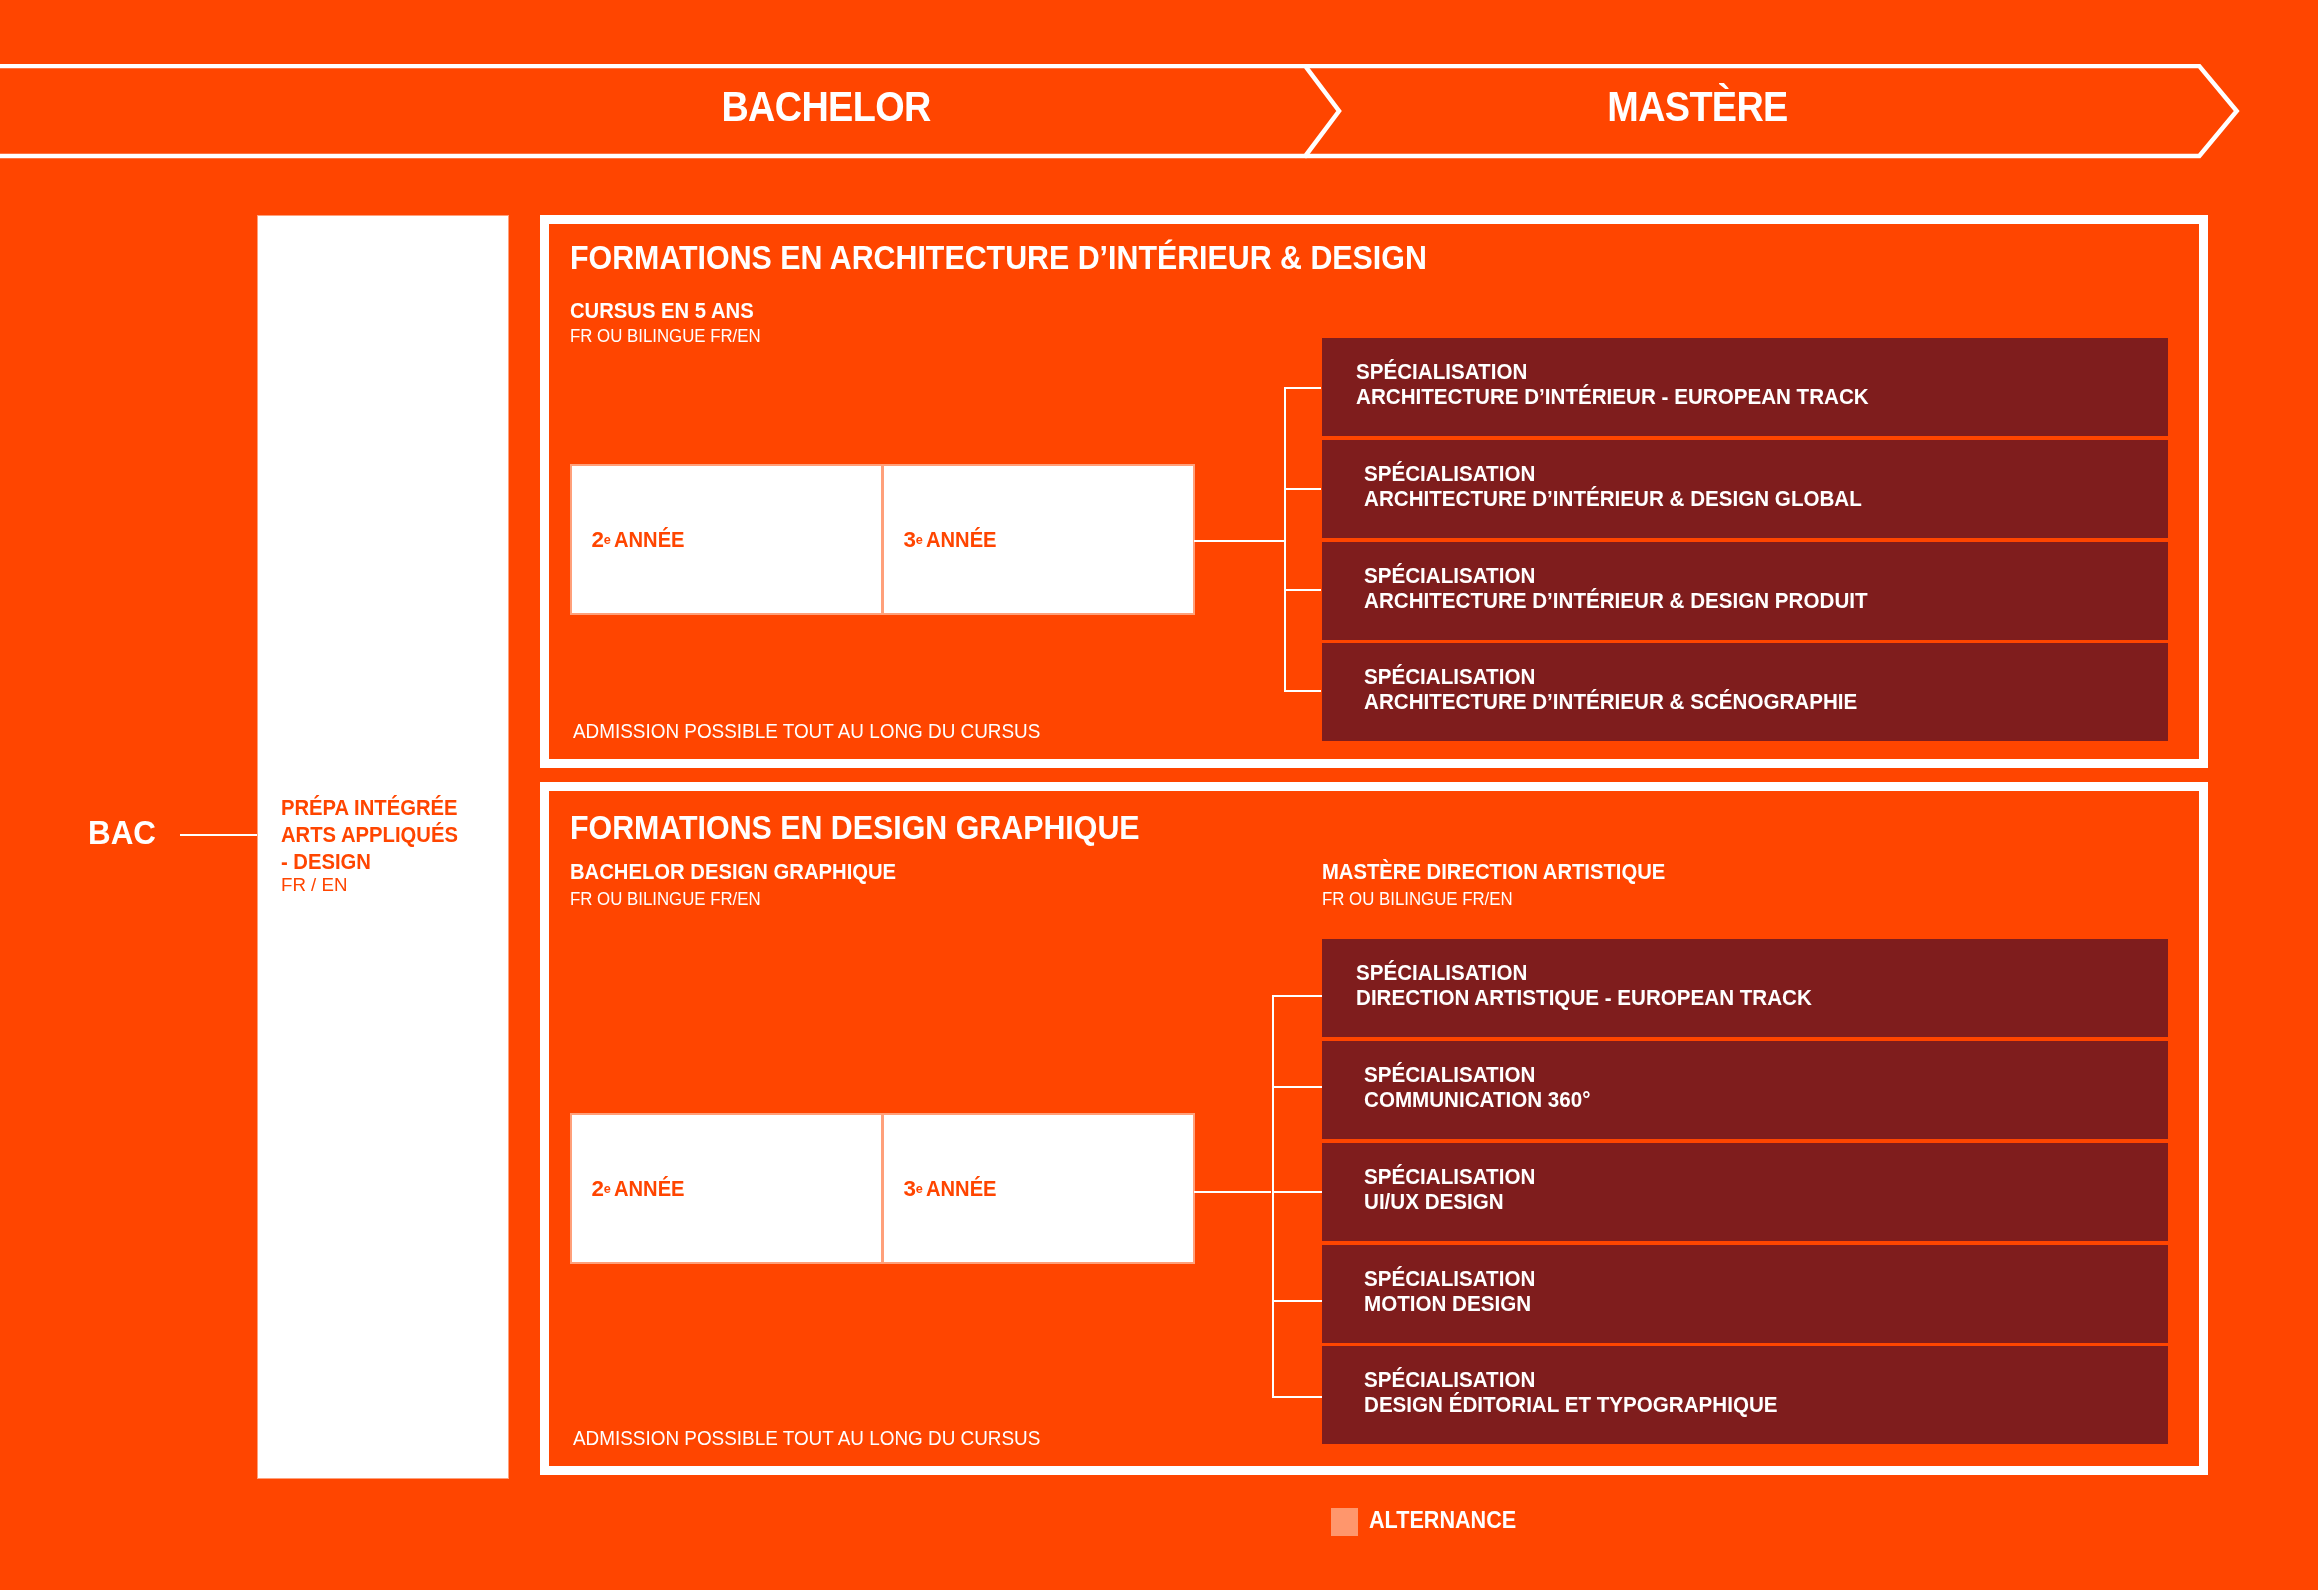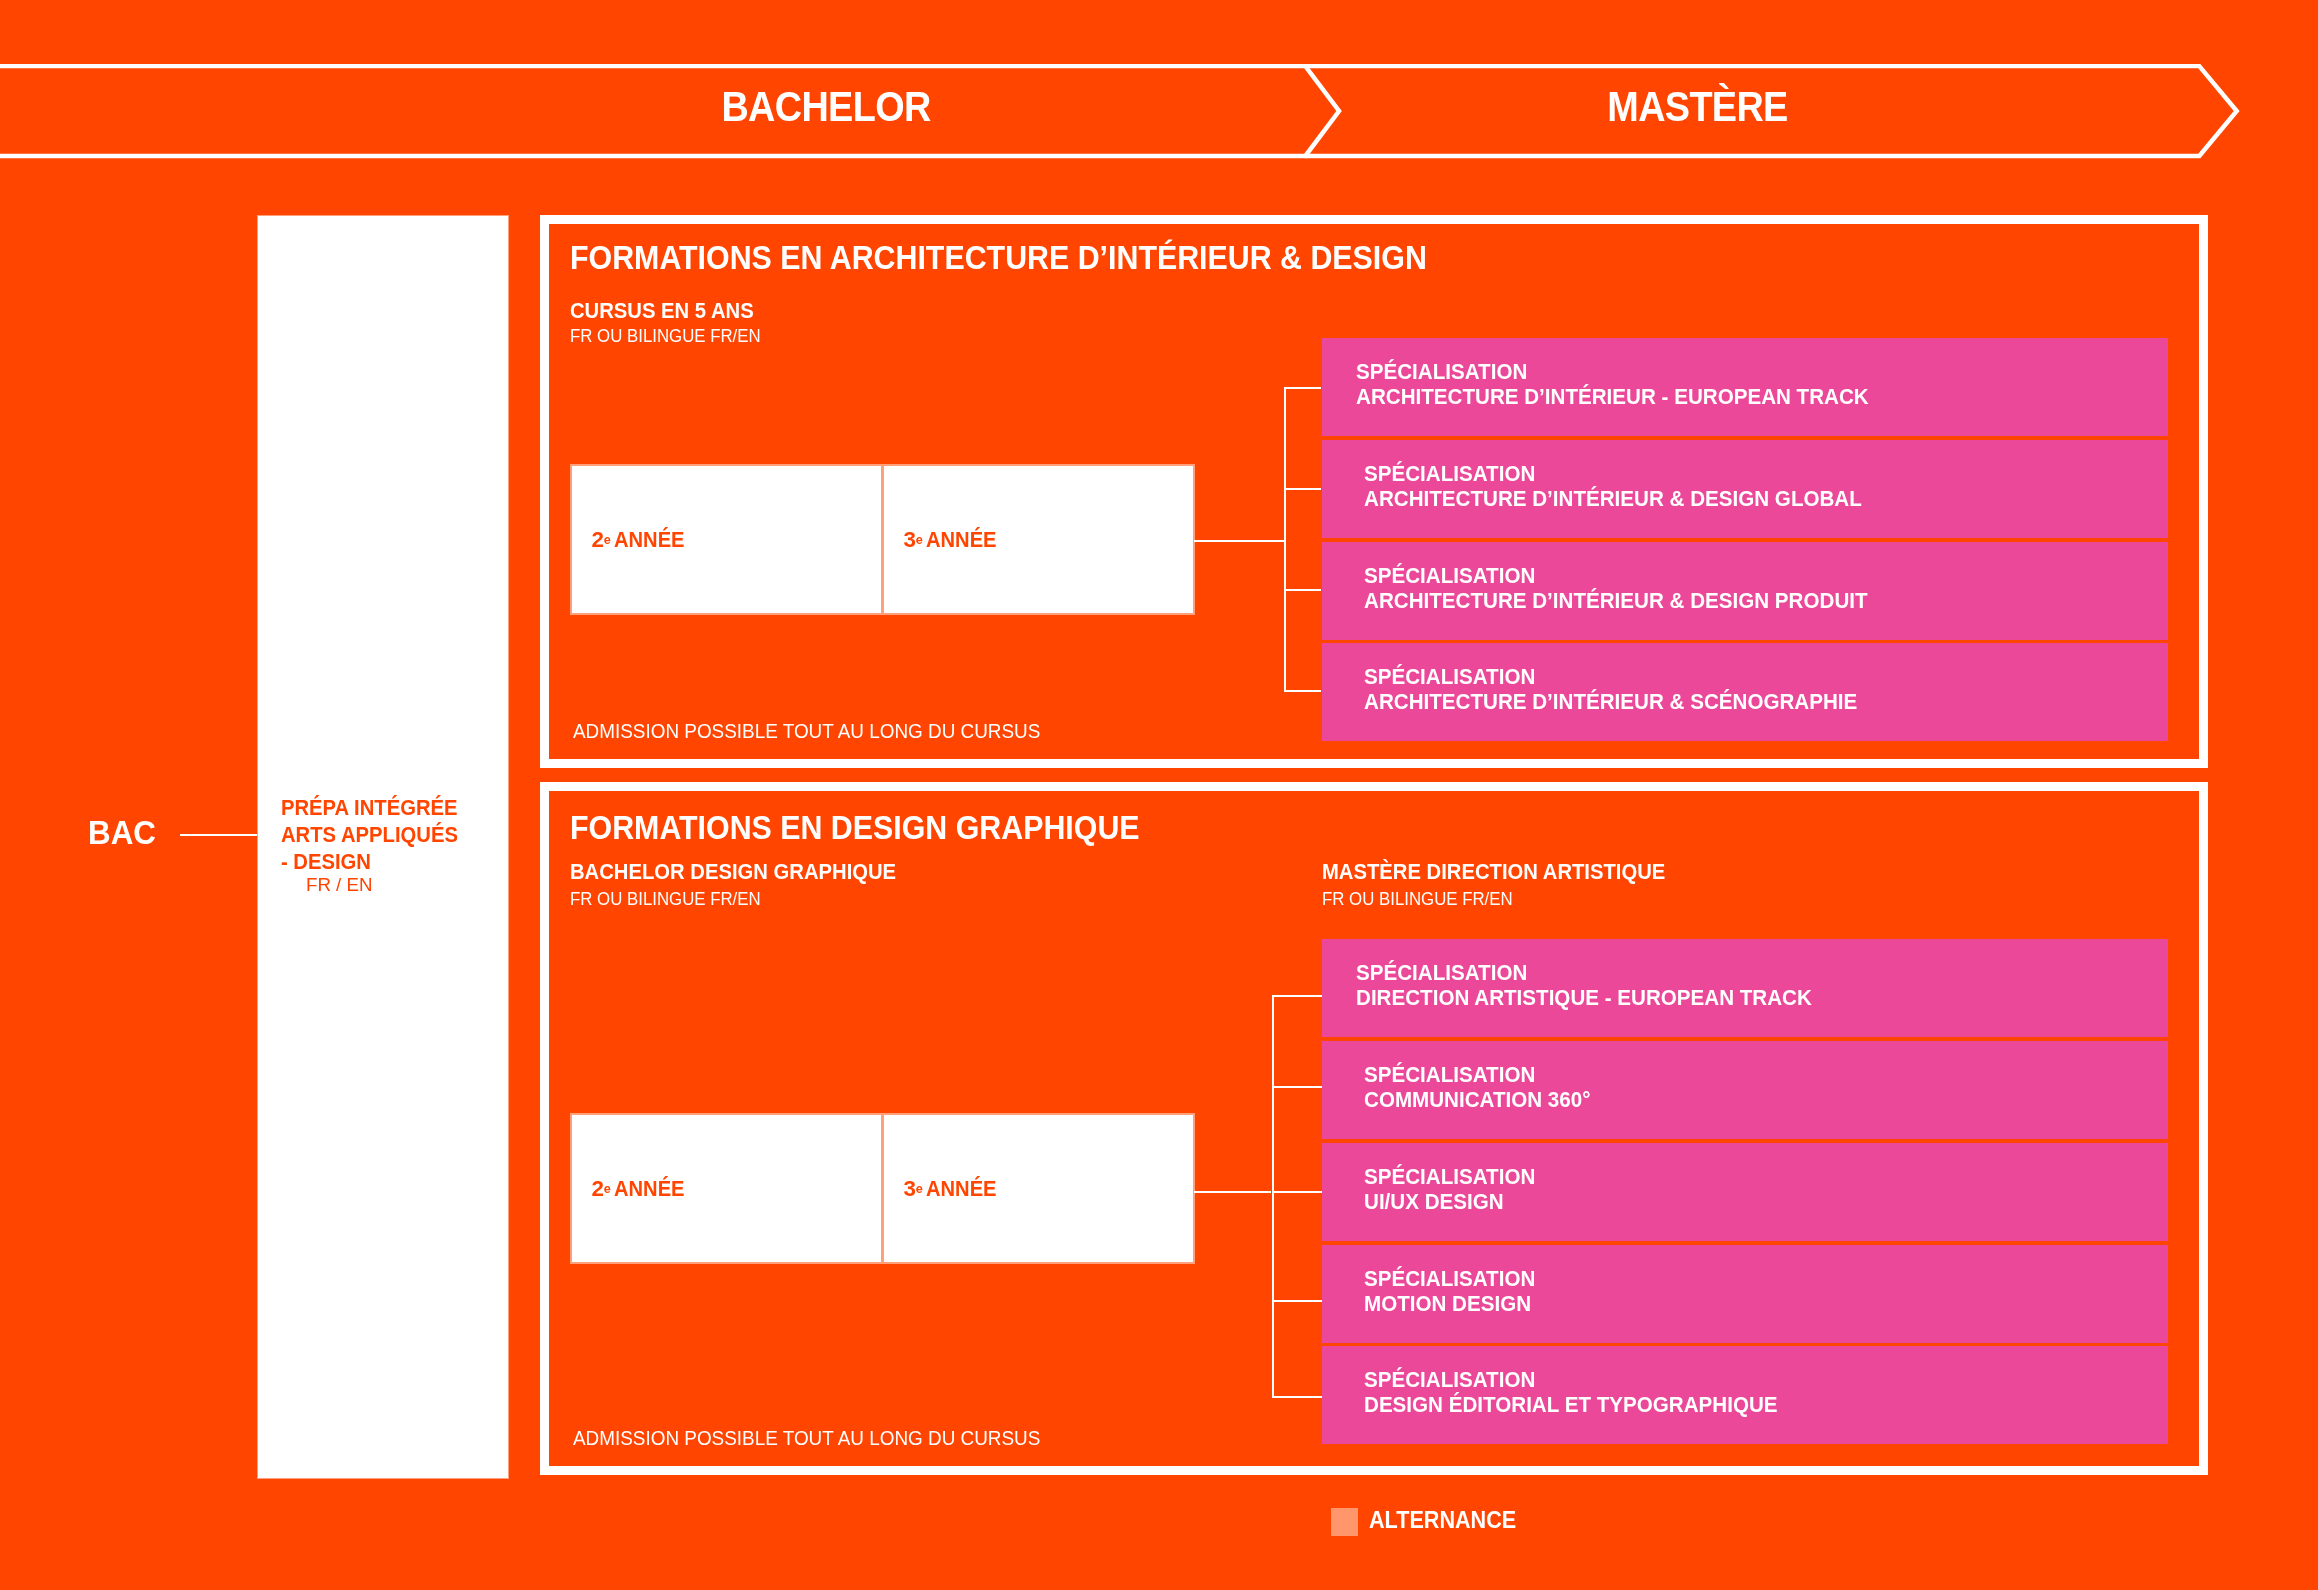--- a/index.html
+++ b/index.html
@@ -10,37 +10,37 @@
   .abs { position:absolute; }
   
   .band-svg { position:absolute; left:0; top:60px; }
   .band-label { position:absolute; top:81px; font-size:42px; font-weight:bold; letter-spacing:-0.7px; line-height:52px; transform:scaleX(0.9); transform-origin:center; }
   
   .bac { left:88px; top:814px; font-size:33px; font-weight:bold; transform:scaleX(0.95); transform-origin:left; }
   .bac-line { left:180px; top:834px; width:77px; height:2.2px; background:#fff; }
   
   .prepa { left:257px; top:215px; width:252px; height:1264px; background:#fff; border:1.5px solid #ffa07a; box-sizing:border-box; }
   .prepa-title { left:281px; top:794px; width:224px; font-size:22px; font-weight:bold; color:#ff4500; line-height:27px; transform:scaleX(0.92); transform-origin:left; }
-  .prepa-sub { left:281px; top:874px; font-size:18.7px; color:#ff4500;margin-left:25px; }
+  .prepa-sub { left:281px; top:874px; font-size:18.7px; color:#ff4500; }
   
   .section { position:absolute; left:540px; width:1668px; border:9px solid #fff; box-sizing:border-box; }
   .s1 { top:215px; height:553px; }
   .s2 { top:782px; height:693px; }
   .sec-title { font-size:33px; font-weight:bold; line-height:39px; transform:scaleX(0.92); transform-origin:left; white-space:nowrap; }
   .sub-title { font-size:22px; font-weight:bold; line-height:25.4px; transform:scaleX(0.92); transform-origin:left; white-space:nowrap; }
   .sub-note { font-size:18.7px; line-height:22.4px; transform:scaleX(0.9); transform-origin:left; white-space:nowrap; }
   .admission { font-size:21px; line-height:25.4px; transform:scaleX(0.9); transform-origin:left; white-space:nowrap; }
   
   .years { position:absolute; width:625px; height:151px; background:#fff; border:2.2px solid #ffa07a; box-sizing:border-box; display:flex; }
   .year { flex:1; display:flex; align-items:center; padding-left:19.4px; color:#ff4500; font-weight:bold; font-size:22.4px; }
   .year + .year { border-left:3px solid #ffa07a; padding-left:19.4px; }
   .year sup { font-size:12.7px; margin-right:3px; }
   .year-lbl { transform:scaleX(0.9); transform-origin:left; display:inline-block; }
   
-  .spec { position:absolute; left:1322px; width:846px; height:98px; background:#ec4899; box-sizing:border-box; padding:21px 0 0 42px; }
+  .spec { position:absolute; left:1322px; width:846px; height:98px; background:#7f1d1d; box-sizing:border-box; padding:21px 0 0 42px; }
   .spec .l1, .spec .l2 { font-size:22.4px; font-weight:bold; line-height:25.4px; transform:scaleX(0.92); transform-origin:left; white-space:nowrap; }
   .spec.first { padding-left:34px; }
   
   .h { position:absolute; height:2.2px; background:#fff; }
   .v { position:absolute; width:2.2px; background:#fff; }
   
   .legend-swatch { left:1331px; top:1508px; width:27px; height:28px; background:#ff966c; }
   .legend-label { left:1369px; top:1506px; font-size:24px; font-weight:bold; transform:scaleX(0.9); transform-origin:left; }
 </style>
 </head>

